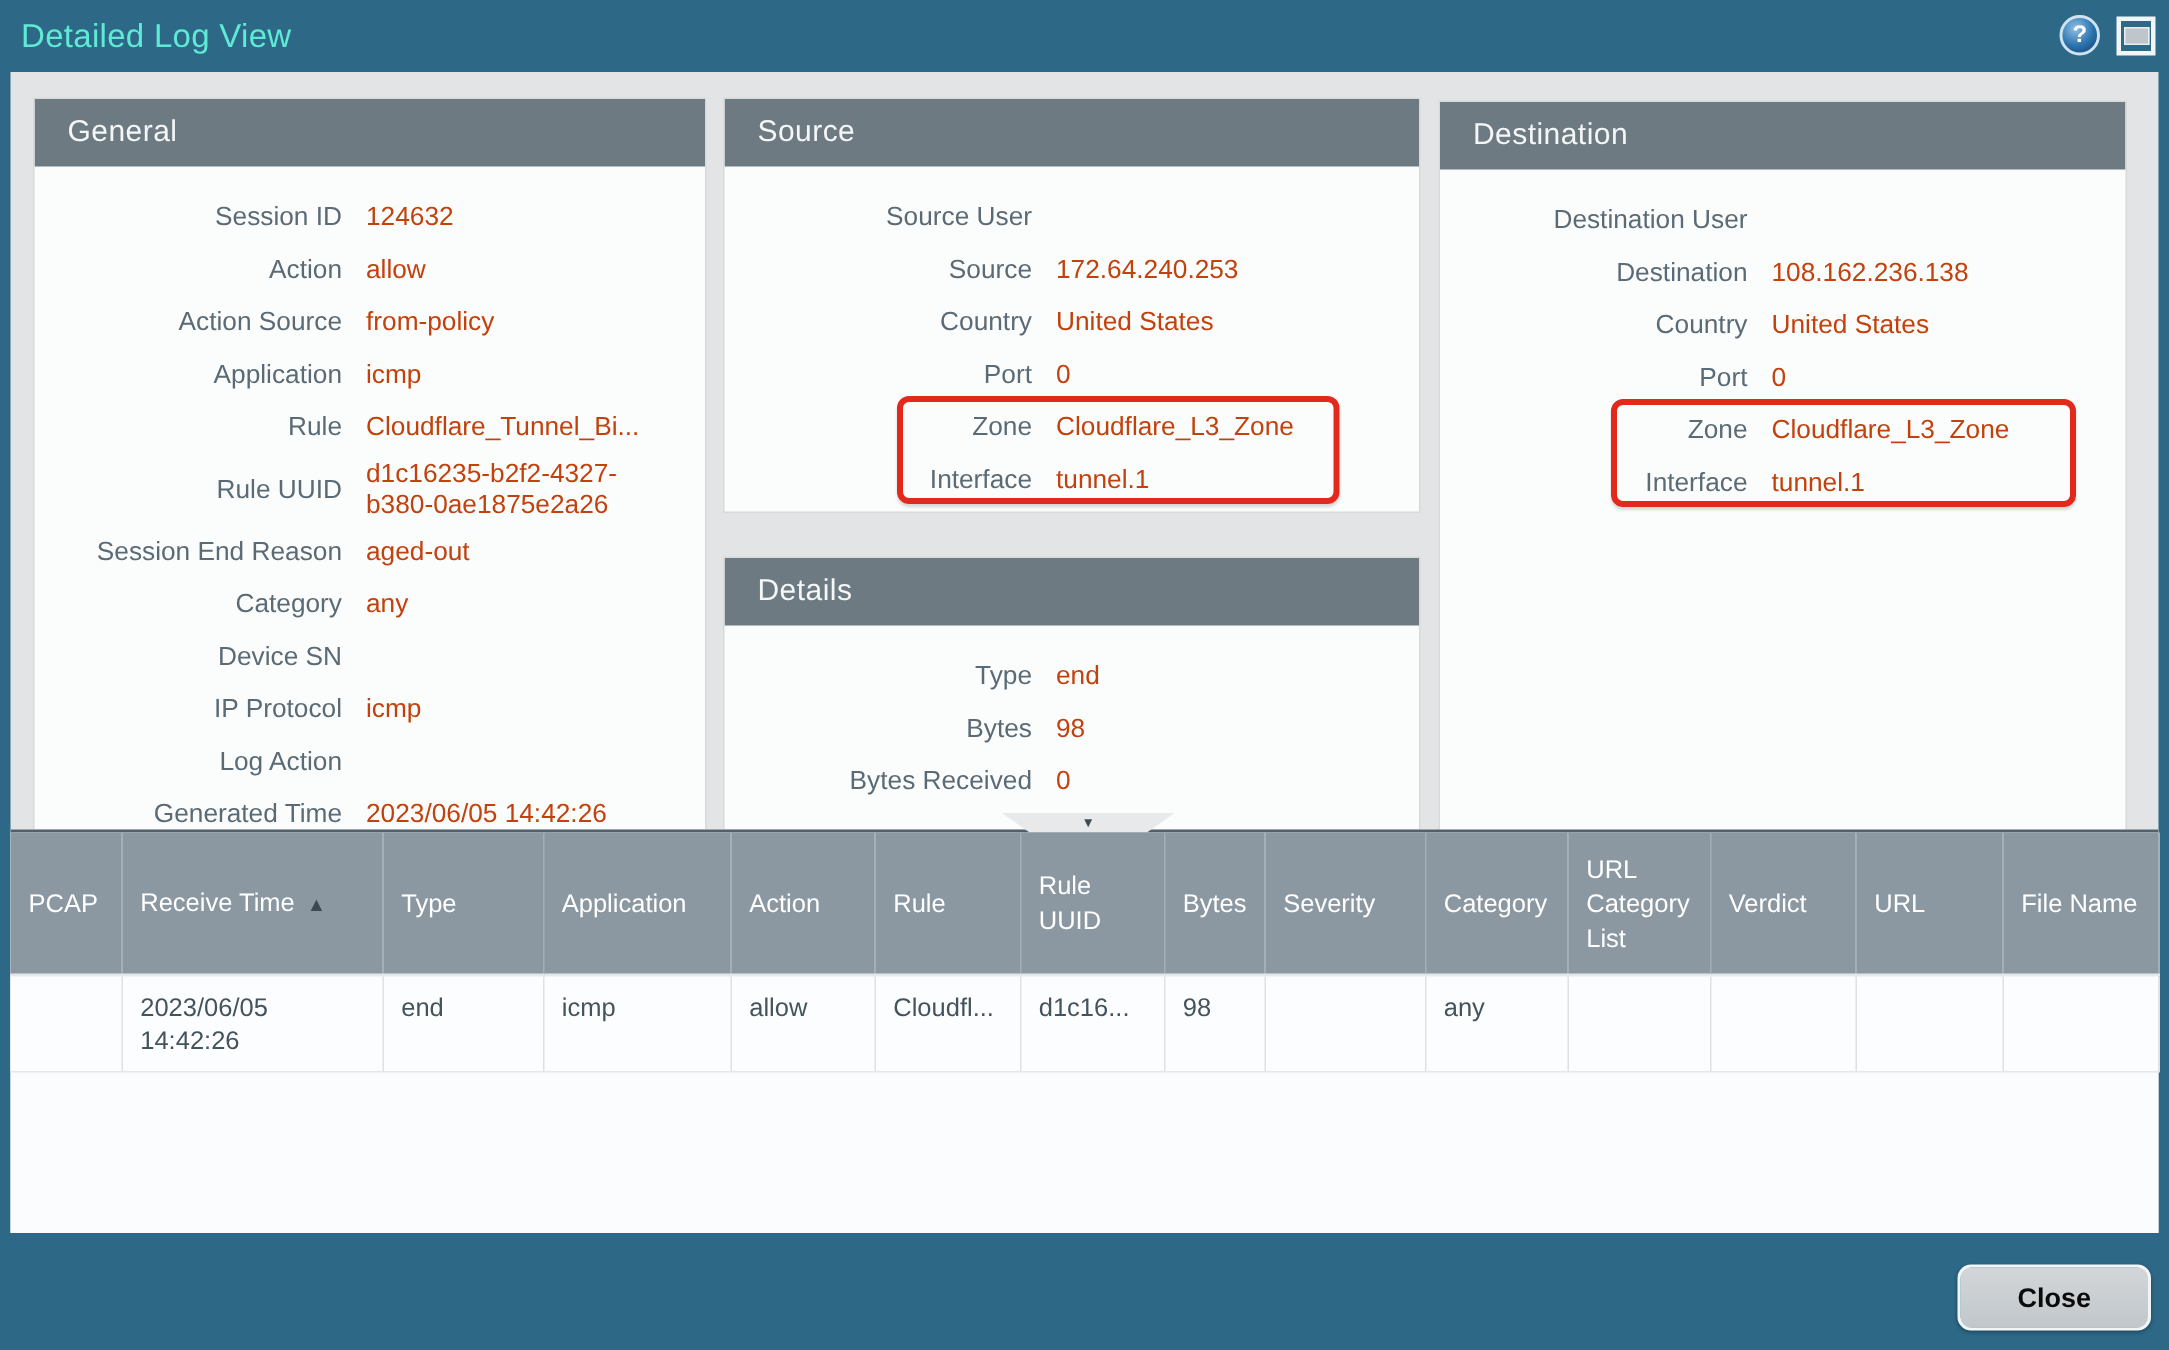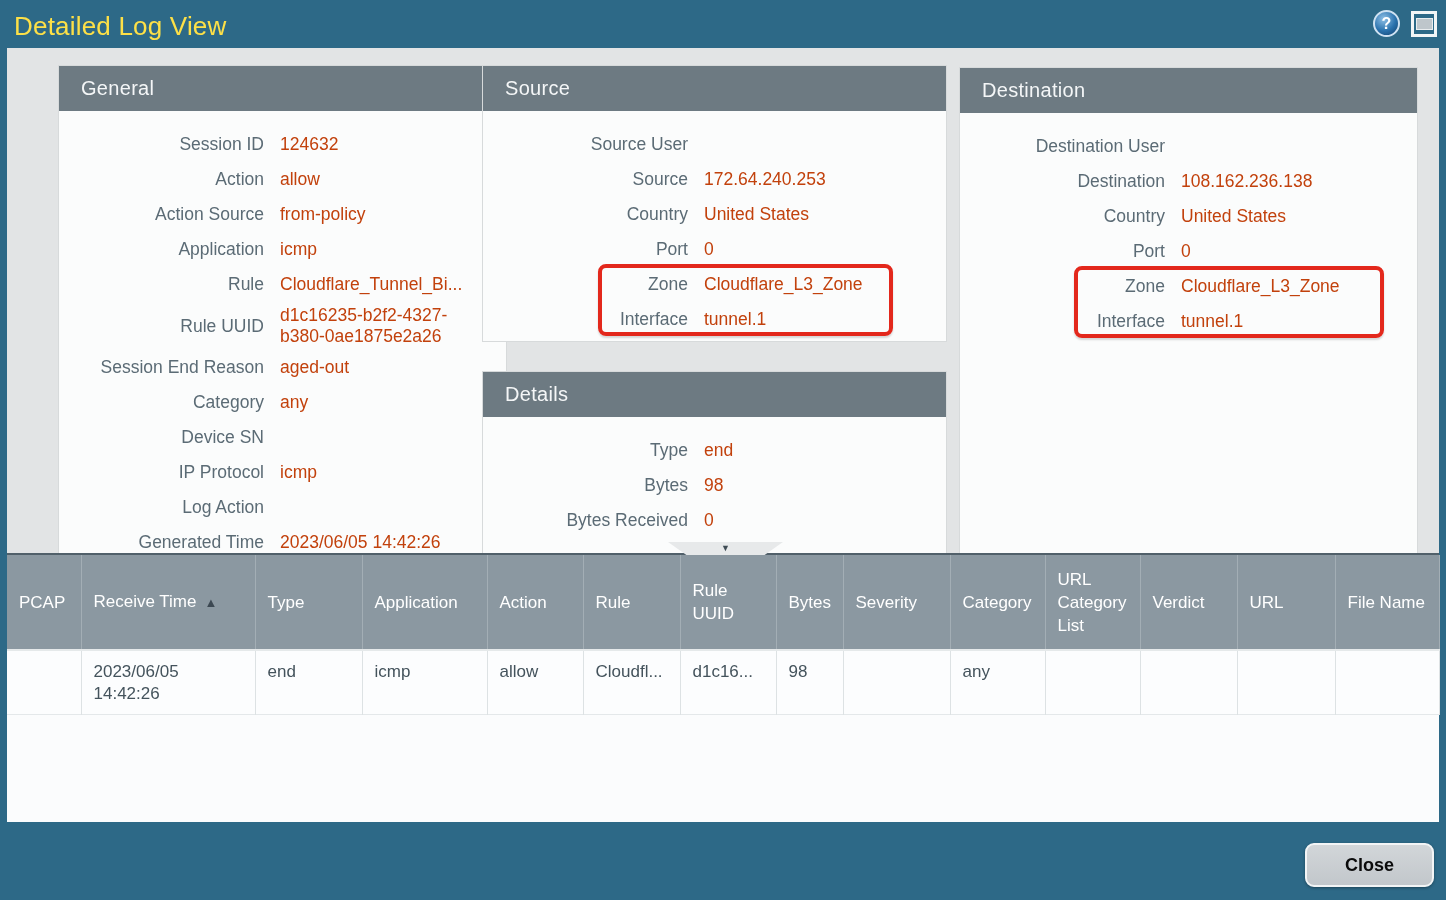--- a/index.html
+++ b/index.html
@@ -7,21 +7,21 @@
     width:1446px; height:900px; position:relative; overflow:hidden;
     background:#2d6987;
     font-family:"Liberation Sans", sans-serif;
     -webkit-font-smoothing:antialiased;
   }
 
   
   .titlebar { position:absolute; left:0; top:0; width:1446px; height:48px; background:#2d6987; }
   .dialog-title {
     position:absolute; left:14px; top:11px;
-    font-size:26px; color:#fde047; letter-spacing:.2px; font-weight:400;
+    font-size:22px; color:#5eead4; letter-spacing:.2px; font-weight:400;
   }
   .tb-icons { position:absolute; right:9px; top:10px; display:flex; gap:11px; align-items:center; }
   .help-icon {
     width:27px; height:27px; border-radius:50%; box-sizing:border-box;
     border:2px solid #cfe2f2;
     background:radial-gradient(circle at 38% 30%, #8fc0e6 0%, #2a72ad 55%, #123f6b 100%);
     color:#fff; font-weight:bold; font-size:16px;
     display:flex; align-items:center; justify-content:center; cursor:pointer;
   }
   .win-icon {
@@ -37,21 +37,21 @@
   .panel-header {
     height:45px; background:#6d7a82; color:#f4f6f7;
     font-size:20px; line-height:45px; padding-left:22px; letter-spacing:.3px;
   }
   .panel-body { padding:16px 18px 0 0; }
   .row { display:grid; grid-template-columns:205px 1fr; column-gap:16px; align-items:center; min-height:29px; padding:3px 0; }
   .row-label { text-align:right; color:#5b6b75; font-size:17.5px; line-height:21px; }
   .row-value { color:#c2410c; font-size:17.5px; line-height:21px; }
   .panel-general .row-value { max-width:190px; }
 
-  .panel-general     { left:16px;  top:18px;  width:447px; height:487px;margin-left:36px; }
+  .panel-general     { left:16px;  top:18px;  width:447px; height:487px; }
   .panel-source      { left:476px; top:18px;  width:463px; height:275px; }
   .panel-details     { left:476px; top:324px; width:463px; height:181px; }
   .panel-destination { left:953px; top:20px;  width:457px; height:487px; }
 
   .hl-group { position:relative; }
   .hl-group::before {
     content:""; position:absolute; top:-3px; bottom:1px;
     border:4px solid #e3281c; border-radius:8px; pointer-events:none;
     box-shadow:0 2px 2px rgba(0,0,0,.15);
   }

